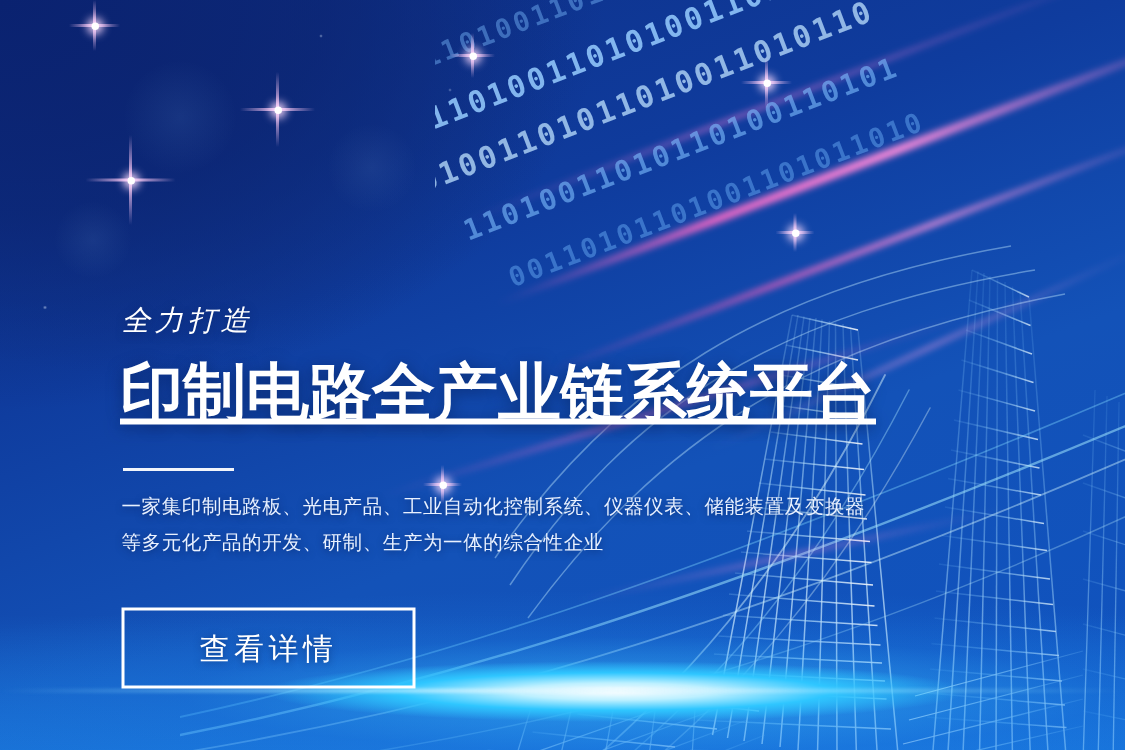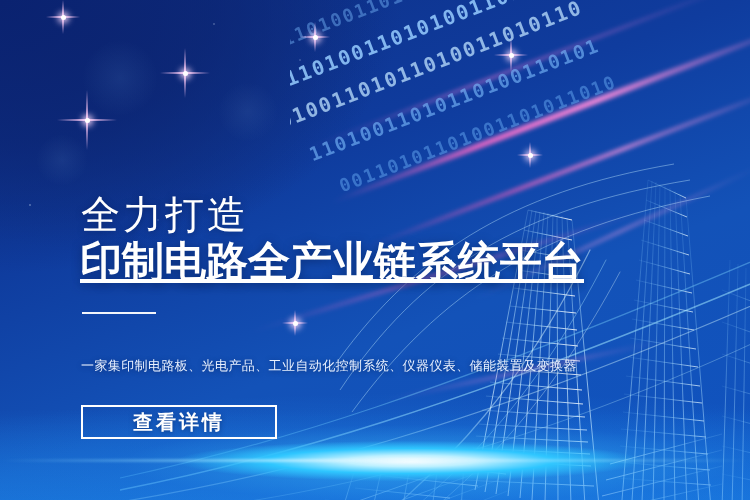--- a/index.html
+++ b/index.html
@@ -89,46 +89,47 @@
       radial-gradient(circle 1.2px at 214px 24px, rgba(220,235,255,.5) 0%, rgba(220,235,255,0) 100%),
       radial-gradient(circle 1.2px at 300px 60px, rgba(220,235,255,.4) 0%, rgba(220,235,255,0) 100%),
       radial-gradient(circle 1.1px at 158px 220px, rgba(220,235,255,.35) 0%, rgba(220,235,255,0) 100%);
   }
 
   
   .content{position:absolute;left:81px;top:0;width:620px;height:500px;}
 
   .eyebrow{
     position:absolute;top:198px;left:0;
-    font-size:39px;line-height:34px;color:#ffffff;letter-spacing:3px;
+    font-size:19px;line-height:34px;color:#ffffff;letter-spacing:3px;
     font-weight:400;text-shadow:0 1px 6px rgba(5,25,75,.5);
     white-space:nowrap;
+    font-style:italic;
   }
   .headline{
     position:absolute;top:236px;left:-1px;
     font-size:42px;line-height:52px;color:#ffffff;font-weight:700;letter-spacing:0px;
     text-shadow:0 2px 10px rgba(5,25,75,.55);
     white-space:nowrap;
     text-decoration:underline;
   }
   .rule{
     position:absolute;top:312px;left:1px;width:74px;height:2px;background:#ffffff;opacity:.95;
   }
   .desc{
     position:absolute;top:326px;left:0;width:520px;
     font-size:13px;line-height:24px;color:#e9f1ff;letter-spacing:.4px;
     text-shadow:0 1px 5px rgba(5,25,75,.55);
   }
-  .desc div{white-space:nowrap;margin-top:28px;}
+  .desc div{white-space:nowrap;}
 
   .cta{
-    position:absolute;left:0px;top:405px;width:196px;height:34px;
+    position:absolute;left:0px;top:405px;width:196px;height:54px;
     border:2px solid #ffffff;background:transparent;
     display:flex;align-items:center;justify-content:center;
-    color:#ffffff;font-size:20px;letter-spacing:3px;font-weight:700;
+    color:#ffffff;font-size:20px;letter-spacing:3px;font-weight:400;
     box-sizing:border-box;cursor:pointer;
     text-shadow:0 1px 5px rgba(5,25,75,.5);
   }
 </style>
 </head>
 <body>
 
 <div id="banner">
 
   <div class="layer vignette-tl"></div>
@@ -331,17 +332,18 @@
     <span class="ray rv"></span>
     <span class="core"></span>
   </div>
 
   <div class="content">
     <div class="eyebrow">全力打造</div>
     <div class="headline">印制电路全产业链系统平台</div>
     <div class="rule"></div>
     <div class="desc">
       <div>一家集印制电路板、光电产品、工业自动化控制系统、仪器仪表、储能装置及变换器</div>
+      <div>等多元化产品的开发、研制、生产为一体的综合性企业</div>
     </div>
     <div class="cta">查看详情</div>
   </div>
 
 </div>
 
 </body></html>

